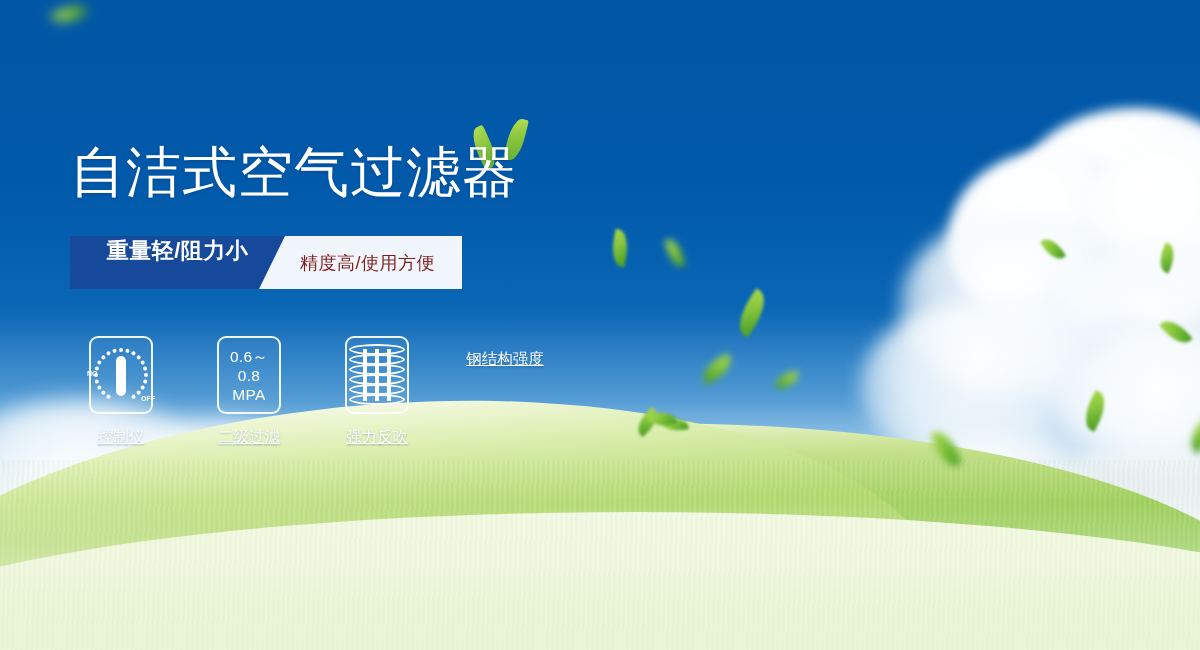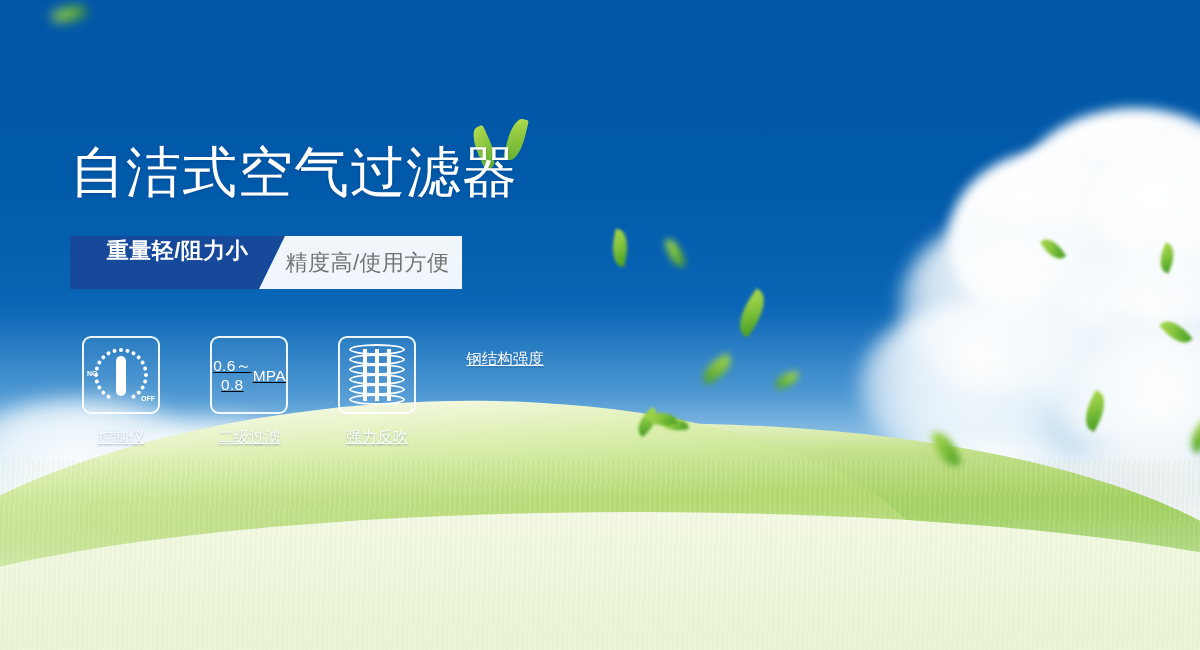--- a/index.html
+++ b/index.html
@@ -144,36 +144,35 @@
   .subbar-left span {
     color:#ffffff; font-size:22px; font-weight:bold; letter-spacing:.5px;
   }
   .subbar-right {
     position:absolute; left:189px; top:0; width:203px; height:53px;
     background:rgba(255,255,255,0.94);
     clip-path:polygon(26px 0, 100% 0, 100% 100%, 0 100%);
     display:flex; align-items:center; justify-content:center;
   }
   .subbar-right span {
-    color:#737373; font-size:22px; letter-spacing:.5px; padding-left:14px;
+    color:#7f1d1d; font-size:18px; letter-spacing:.5px; padding-left:14px;
   }
 
   
   .features {
     position:absolute; left:70px; top:336px;
     display:flex; gap:26px;
   }
   .feature { width:102px; display:flex; flex-direction:column; align-items:center; }
   .feat-box {
-    width:78px; height:78px;
+    width:64px; height:78px;
     border:2px solid rgba(255,255,255,0.92);
     border-radius:9px;
-    display:flex; flex-direction:row; align-items:center; justify-content:center;
+    display:flex; flex-direction:column; align-items:center; justify-content:center;
     background:rgba(255,255,255,0.04);
-    text-decoration:underline;
   }
   .feat-text {
     color:#ffffff; font-size:15.5px; line-height:19px; text-align:center;
     letter-spacing:.3px;
   }
   .feat-label {
     margin-top:13px;
     color:#ffffff; font-size:15.5px; text-align:center; white-space:nowrap;
     text-shadow:0 1px 2px rgba(0,50,100,0.3);
     text-decoration:underline;

